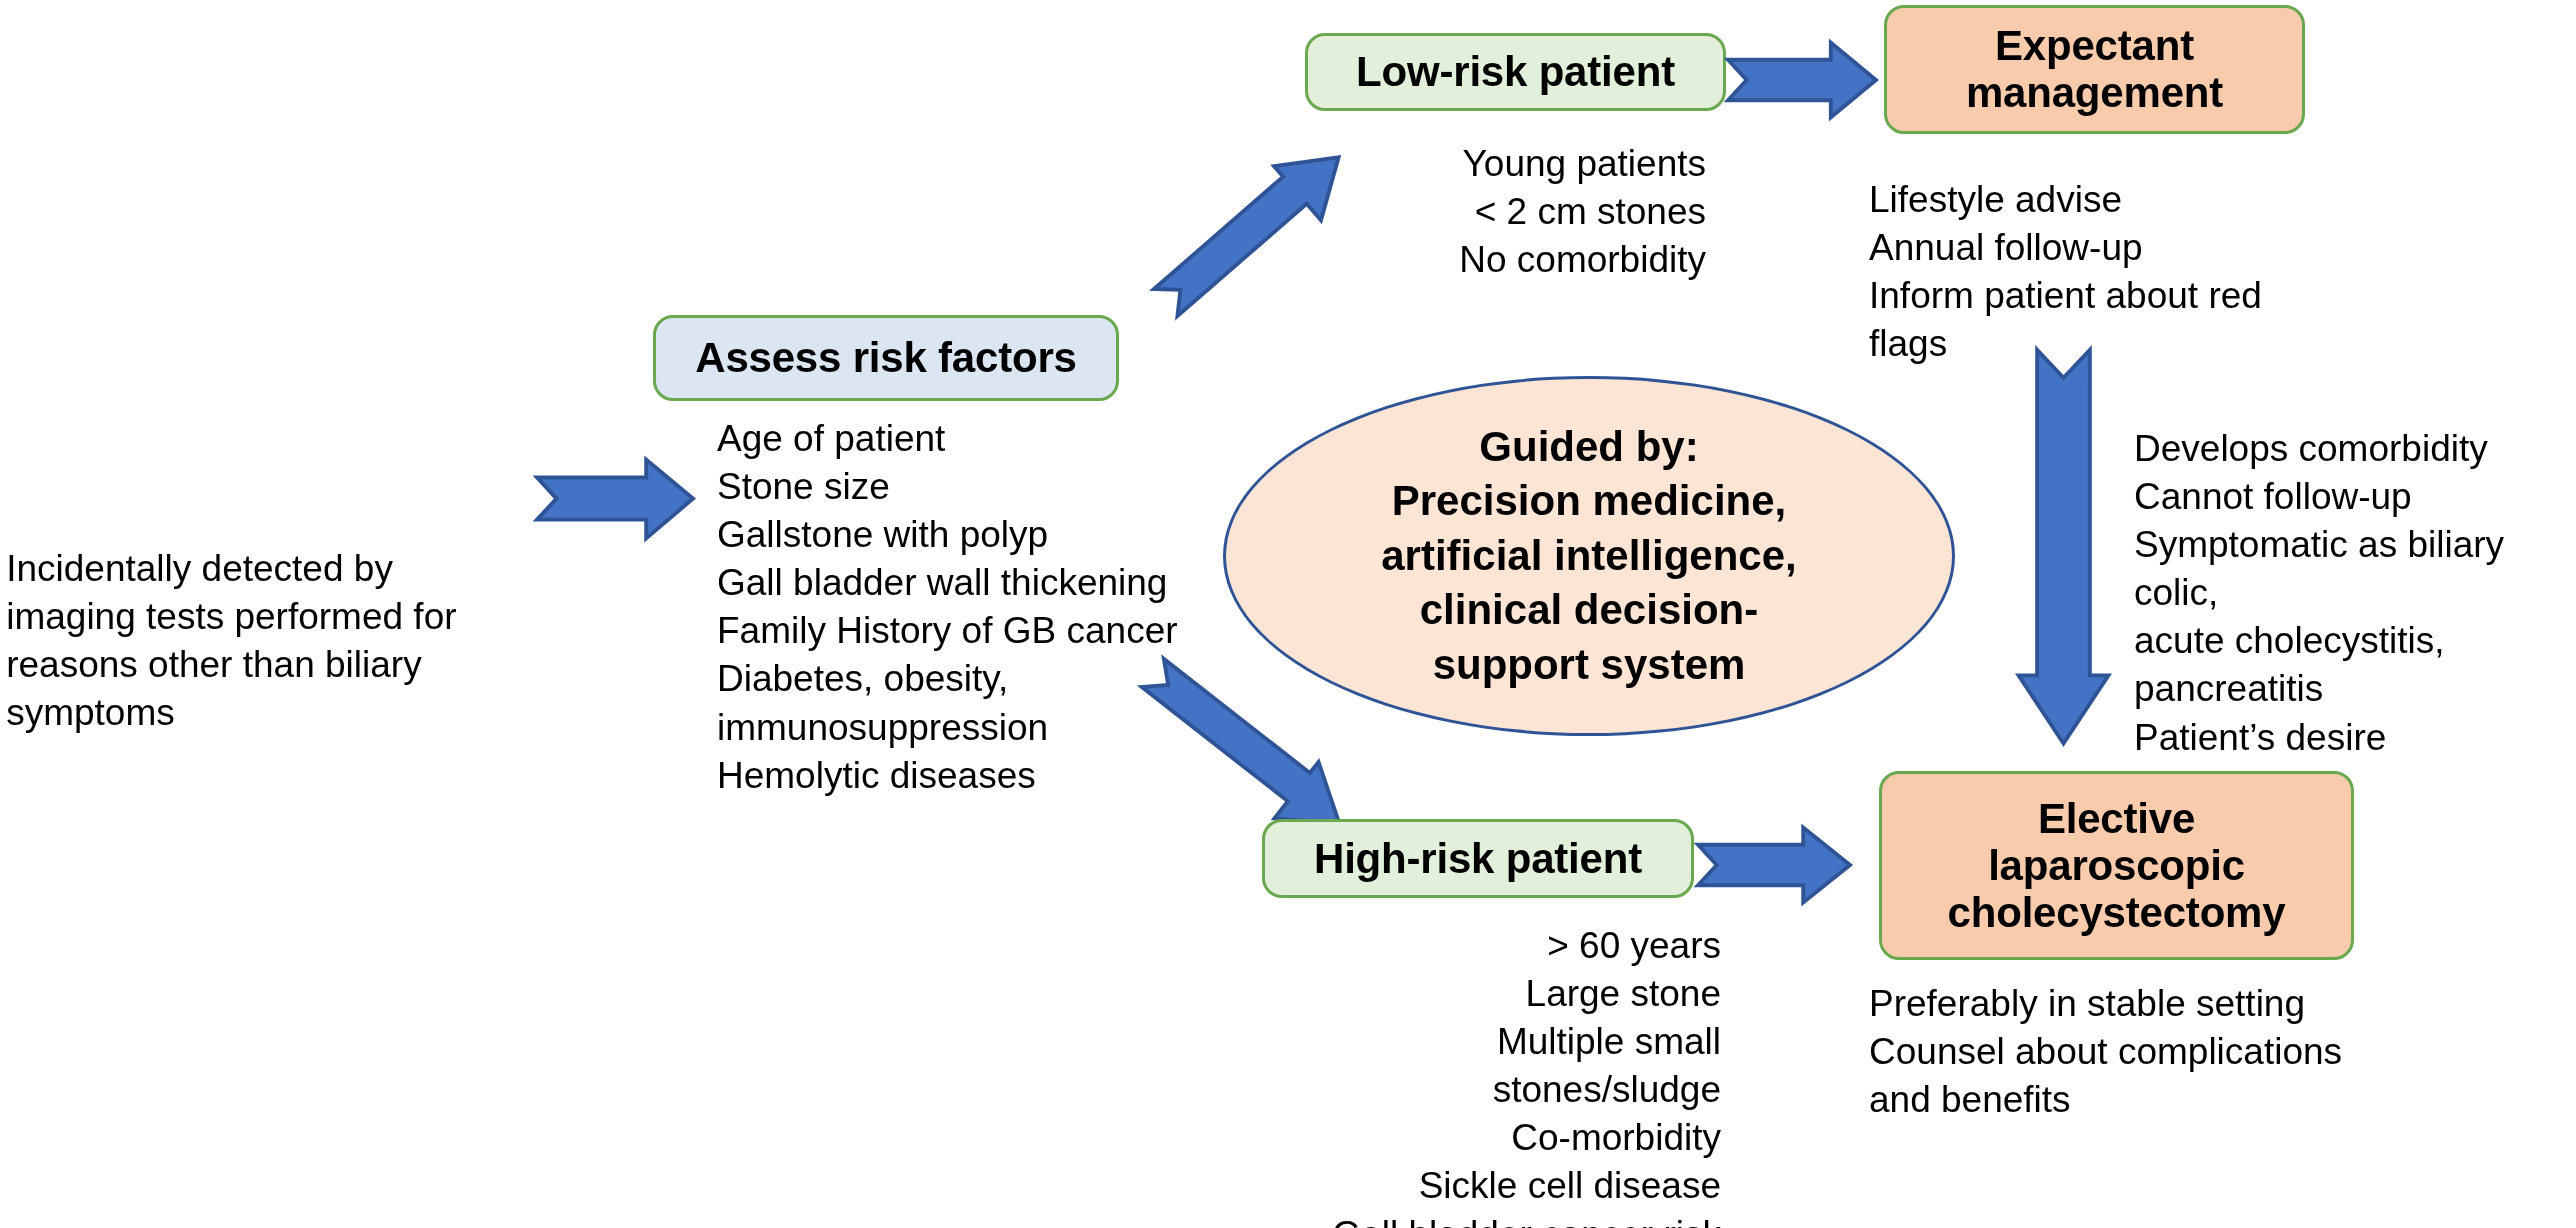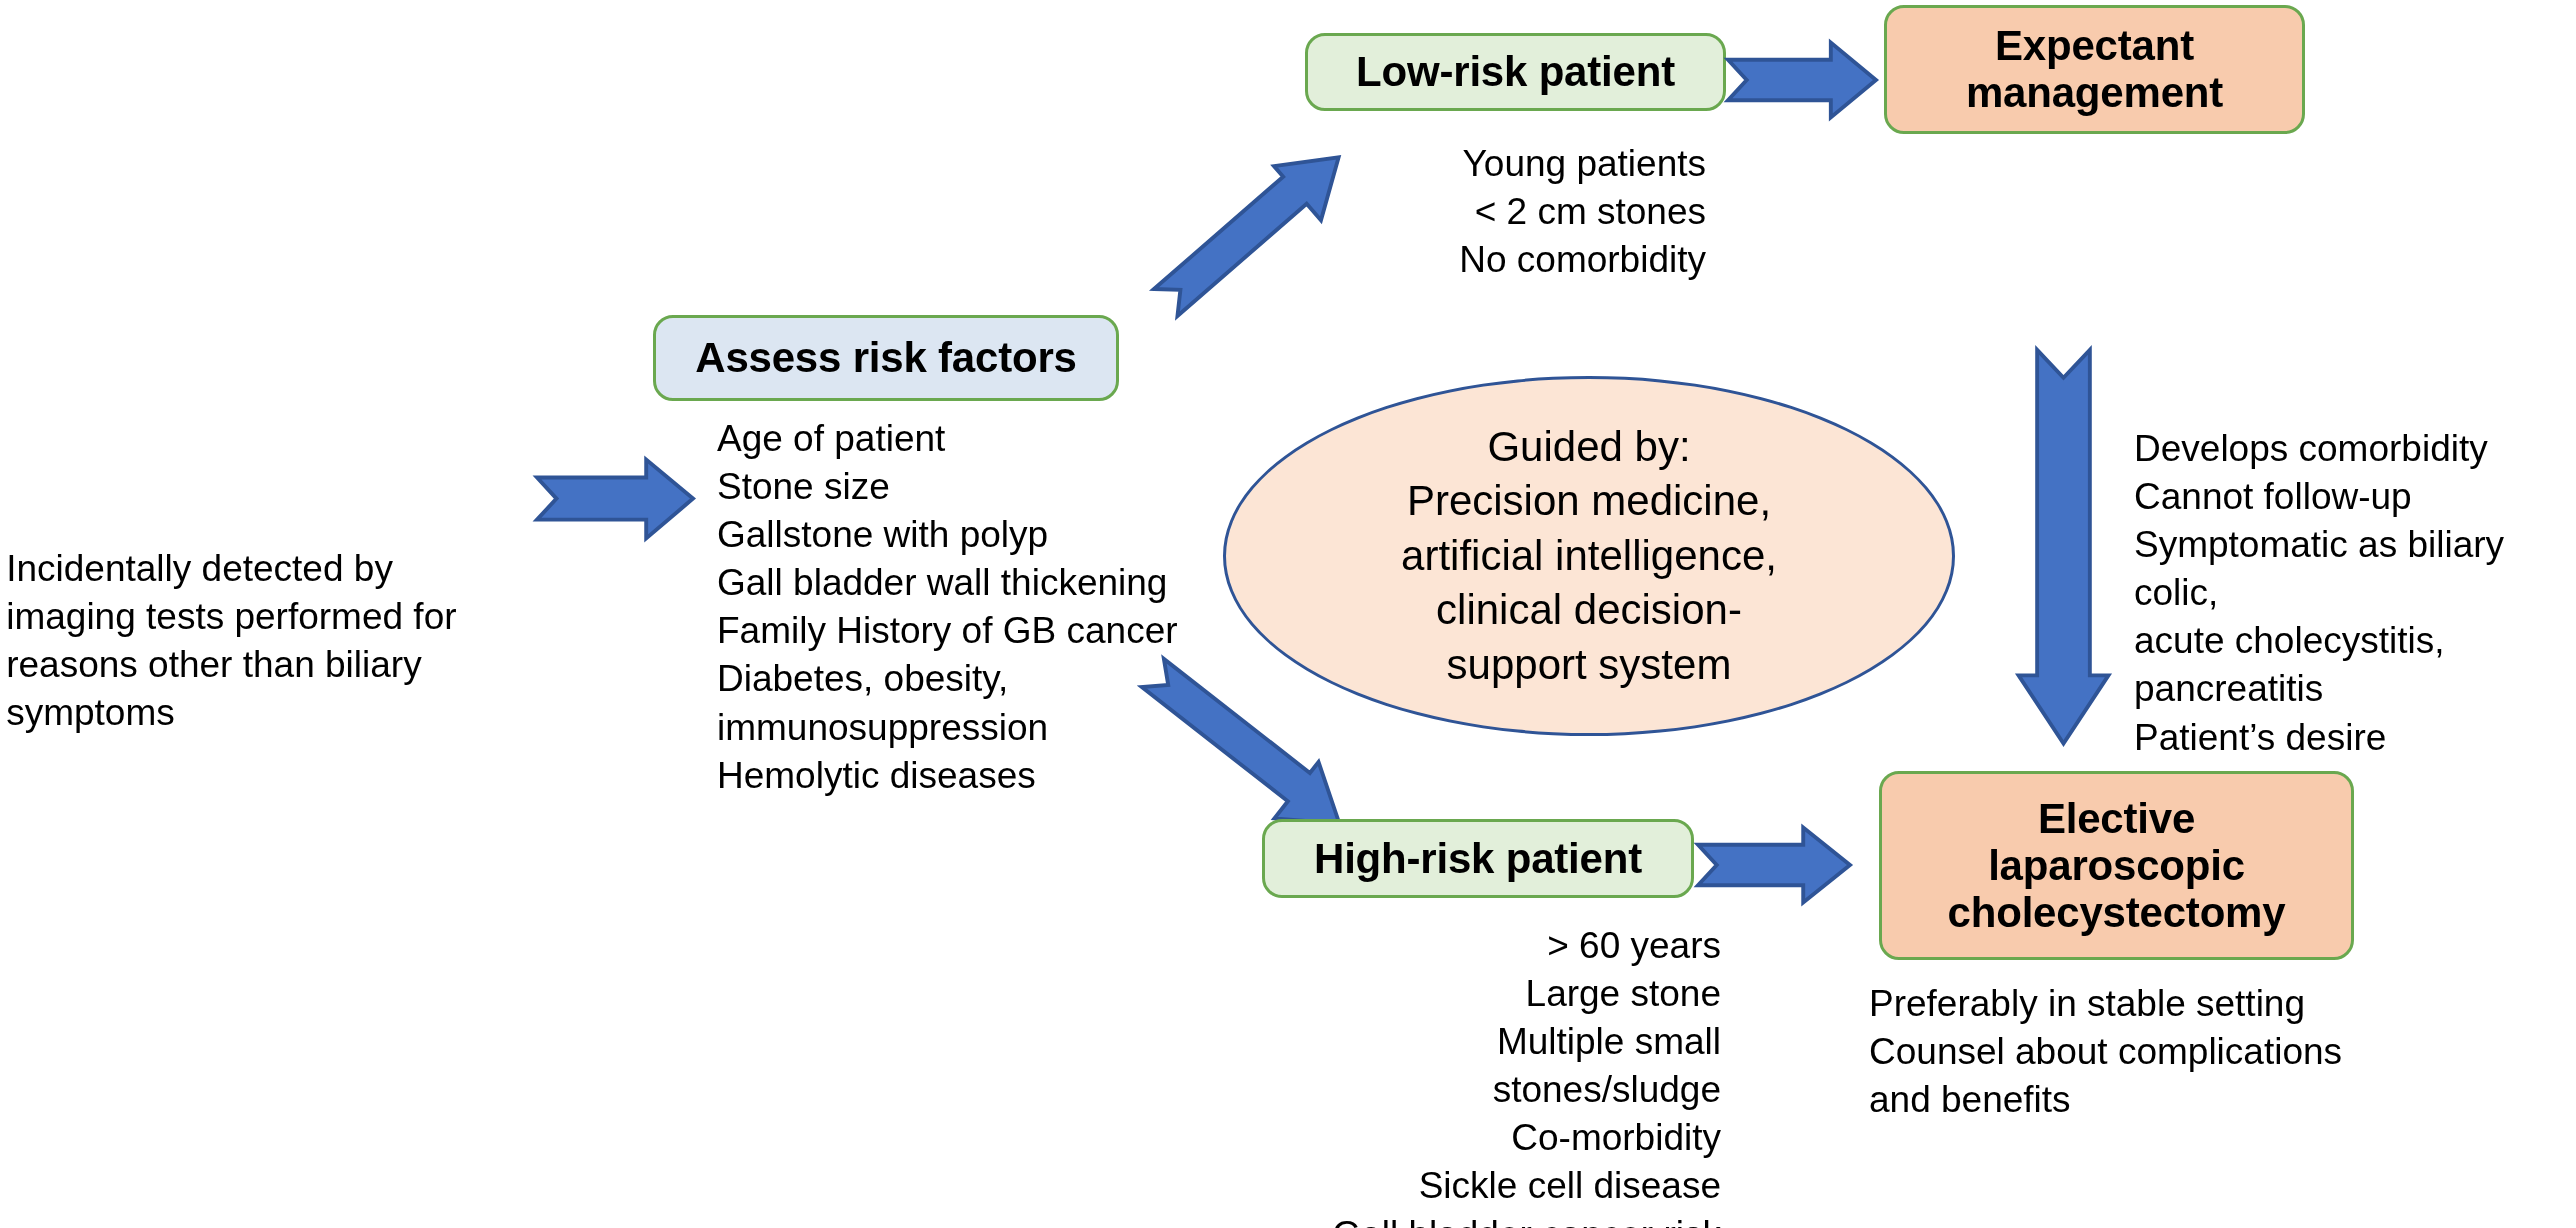--- a/index.html
+++ b/index.html
@@ -49,21 +49,21 @@
   .ellipse {
     position: absolute;
     box-sizing: border-box;
     border: 3.1px solid #2f5496;
     border-radius: 50%;
     background: #fce5d5;
     display: flex;
     align-items: center;
     justify-content: center;
     text-align: center;
-    font-weight: normal;
+    font-weight: bold;
     line-height: 1.30;
     white-space: pre-line;
     color: #000000;
   }
   .arrow-svg {
     position: absolute;
     overflow: visible;
     pointer-events: none;
   }
 </style>
@@ -107,20 +107,24 @@
 No comorbidity</div>
 
   <svg class="arrow-svg" style="left:1728px; top:41px;" width="148" height="78" viewBox="0 0 190 100">
     <polygon points="0,24 24,50 0,76 132,76 132,98 190,50 132,2 132,24" fill="#4472c4" stroke="#2f5496" stroke-width="5"></polygon>
   </svg>
 
   <div class="node orange" style="left:1884px; top:4.7px; width:421px; height:129px; font-size:42px;">
     <span style="white-space:pre-line;">Expectant
 management</span>
   </div>
+  <div class="caption left" style="left:1869px; top:176px; width:491px; font-size:37px;">Lifestyle advise
+Annual follow-up
+Inform patient about red
+flags</div>
 
   <svg class="arrow-svg" style="left:2017px; top:349px;" width="93" height="397" viewBox="0 0 120 510">
     <polygon points="26,0 60,36 94,0 94,420 118,420 60,508 2,420 26,420" fill="#4472c4" stroke="#2f5496" stroke-width="5"></polygon>
   </svg>
 
   <div class="caption left" style="left:2134px; top:425px; width:452px; font-size:37px;">Develops comorbidity
 Cannot follow-up
 Symptomatic as biliary colic,
 acute cholecystitis,
 pancreatitis

